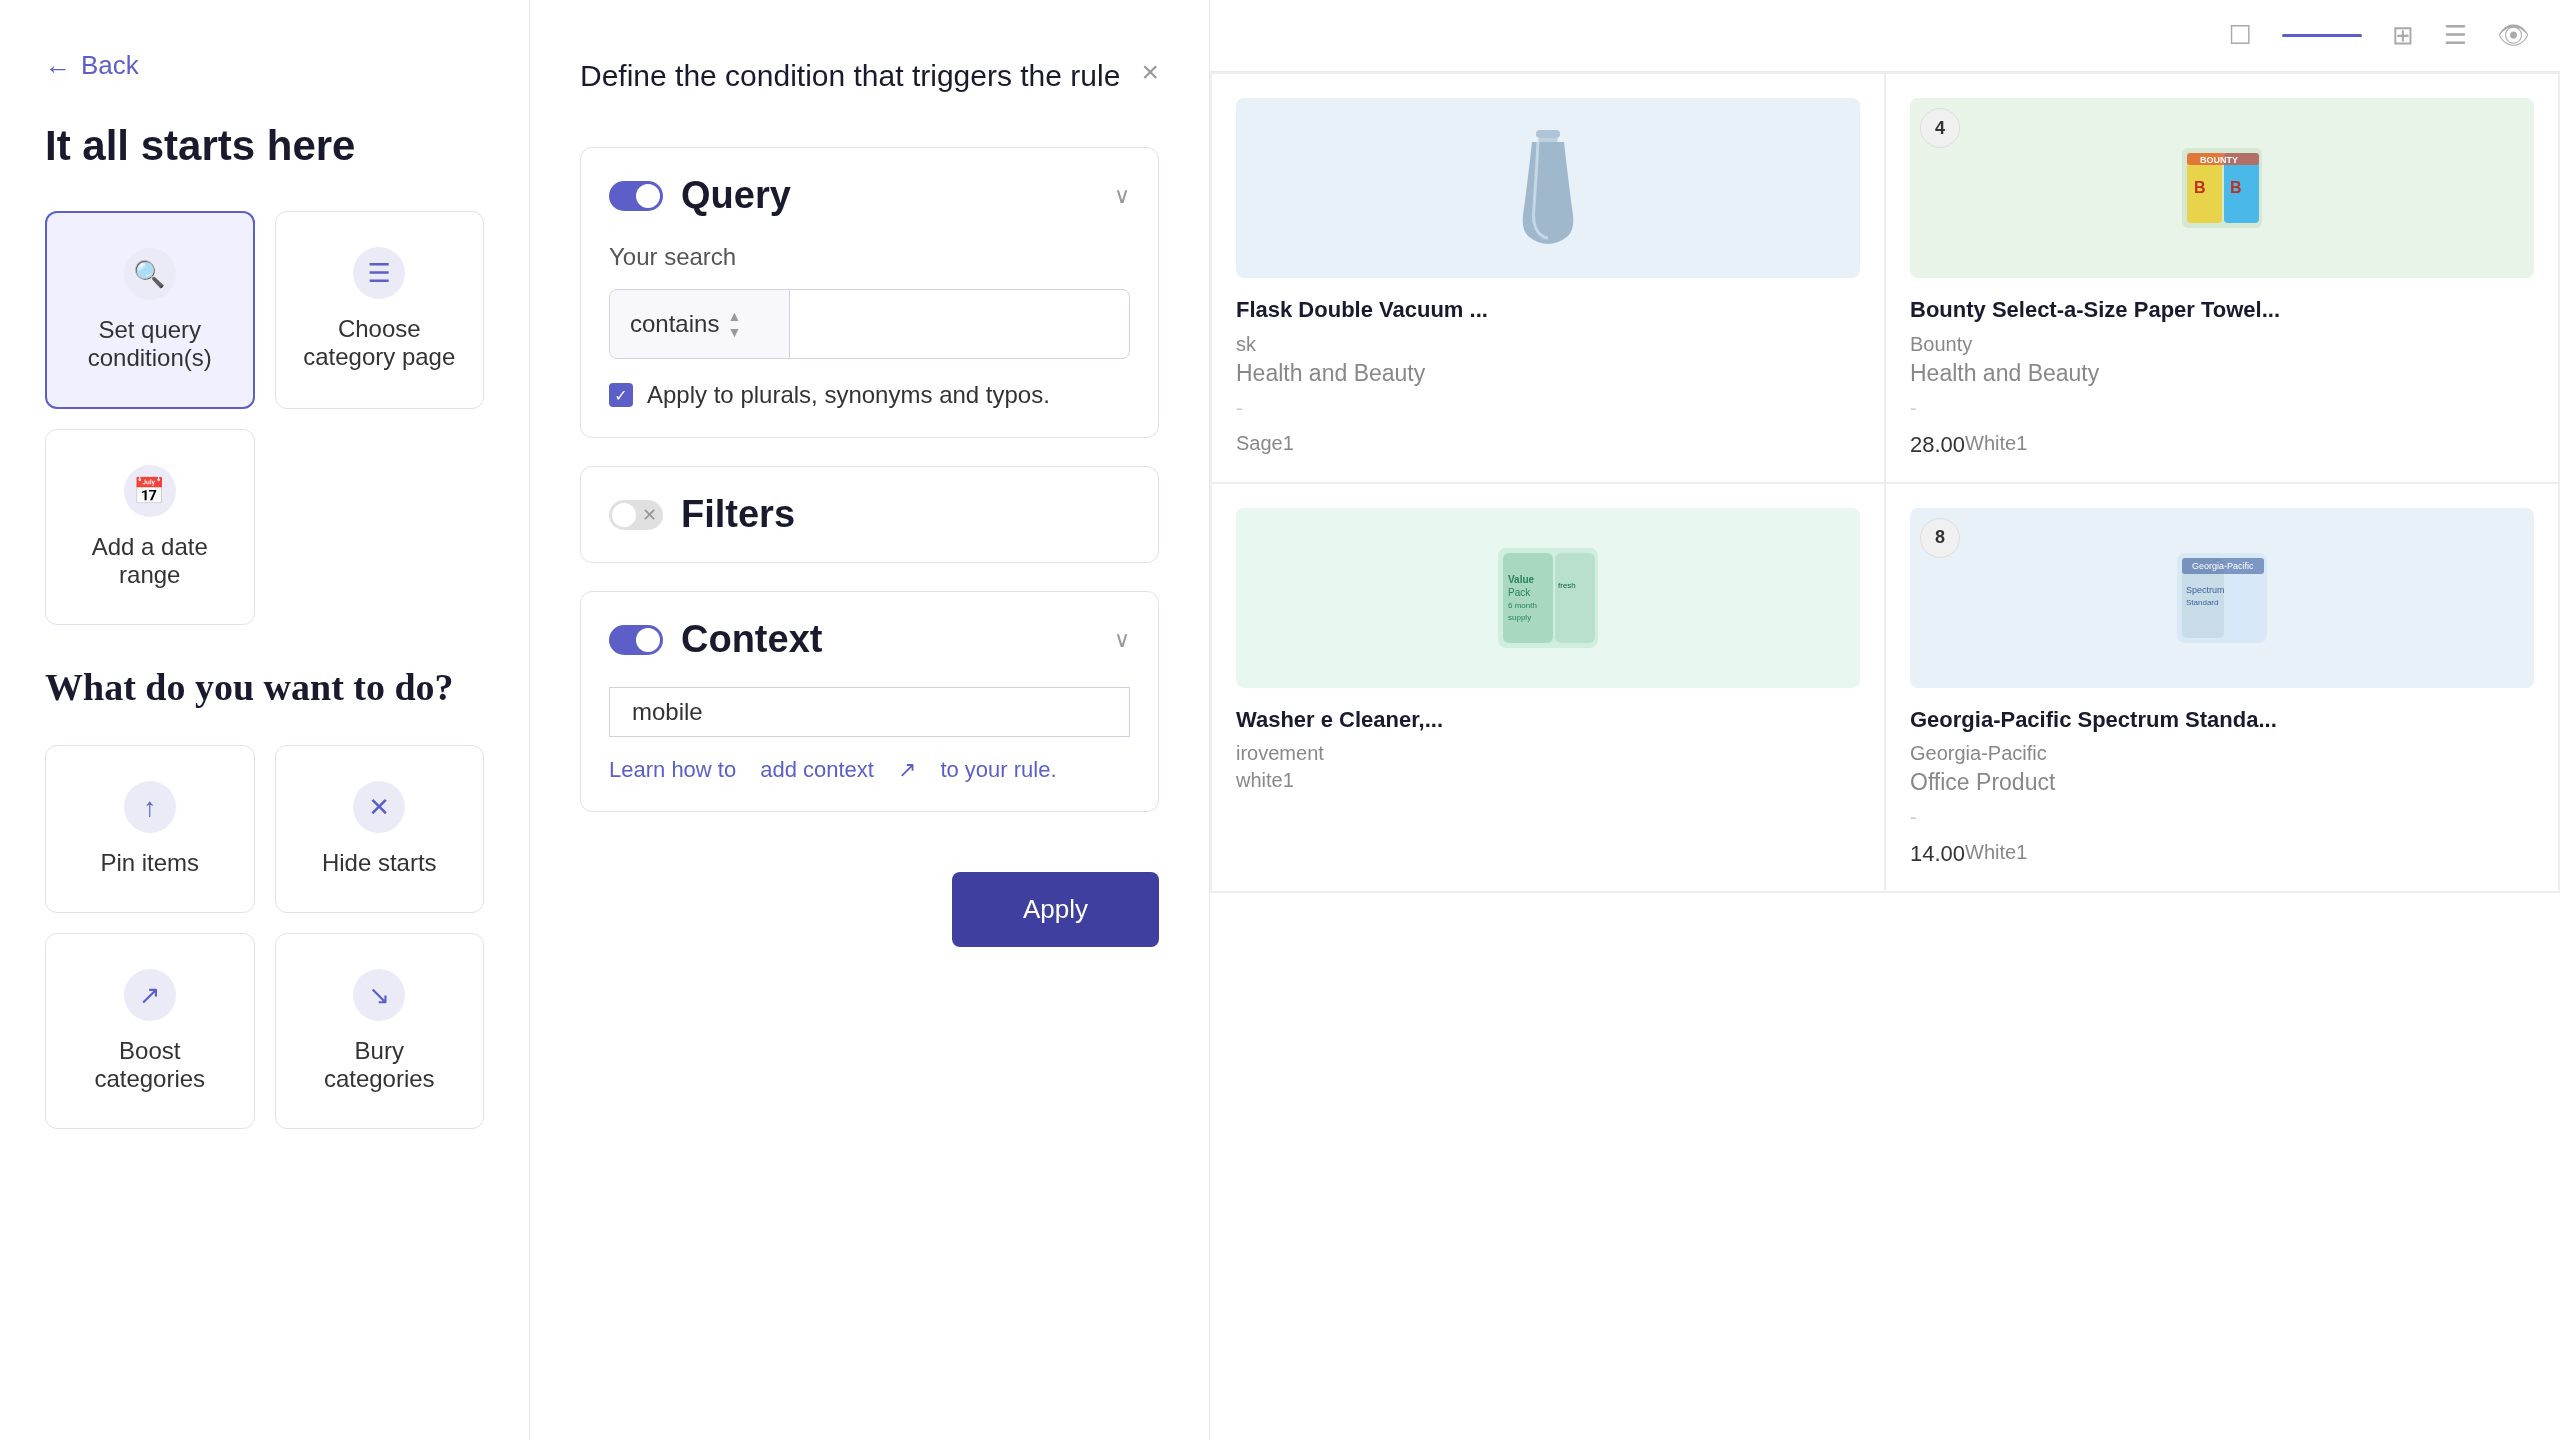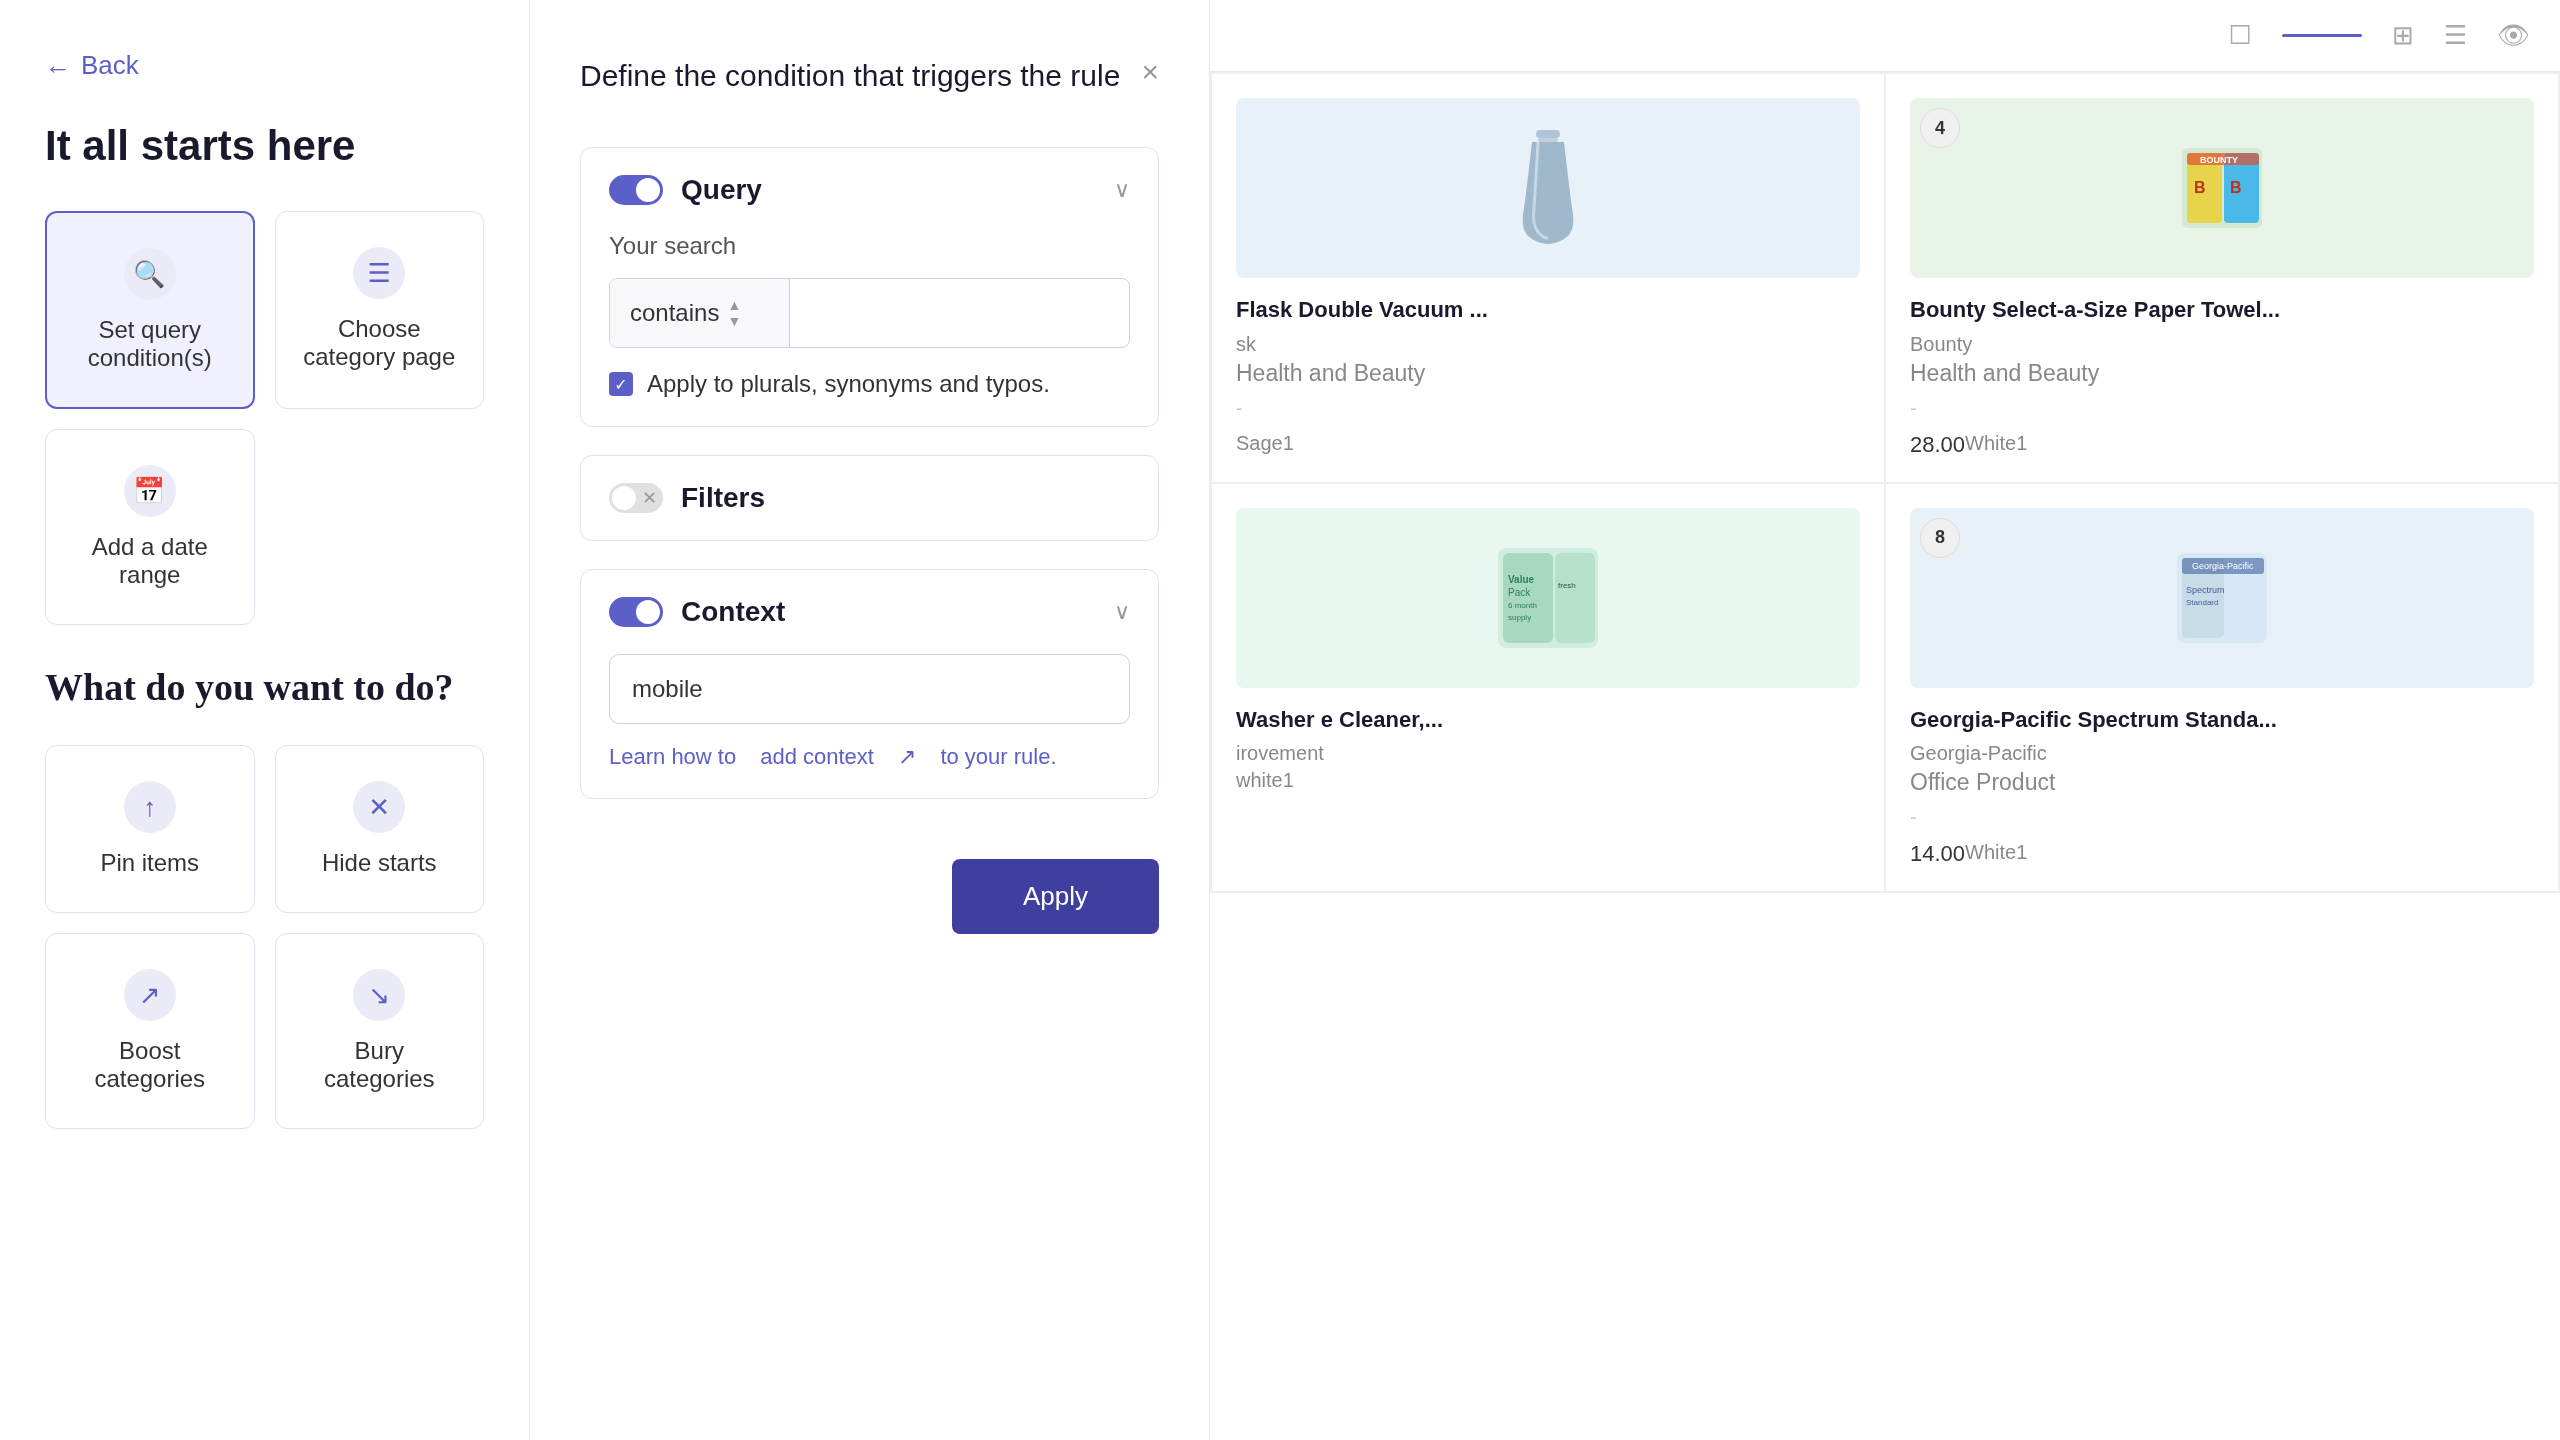--- a/index.html
+++ b/index.html
@@ -152,21 +152,21 @@
       cursor: pointer;
     }
 
     .condition-header-left {
       display: flex;
       align-items: center;
       gap: 18px;
     }
 
     .condition-title {
-      font-size: 28px;
+      font-size: 38px;
       font-weight: 600;
       color: #1a1a2e;
     }
 
     .chevron {
       font-size: 22px;
       color: #999;
     }
 
     
@@ -289,22 +289,22 @@
     }
 
     .checkbox-label {
       font-size: 24px;
       color: #333;
     }
 
     
     .context-input {
       border: 1.5px solid #d0d0e0;
-      border-radius: 10px;
-      padding: 20px 22px;
+      border-radius: 0;
+      padding: 10px 22px;
       font-size: 24px;
       color: #333;
       width: 100%;
       outline: none;
       margin-bottom: 20px;
     }
 
     .context-link {
       font-size: 22px;
       color: #5b5fc7;

